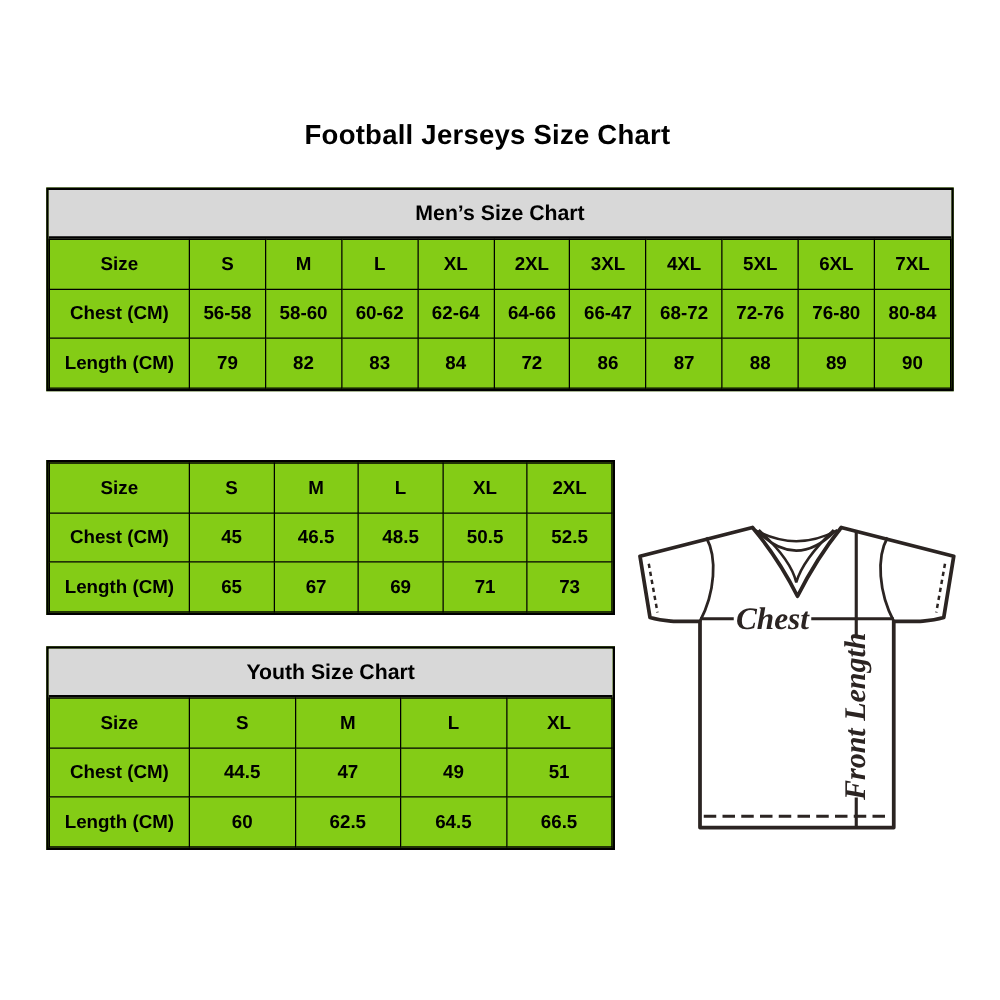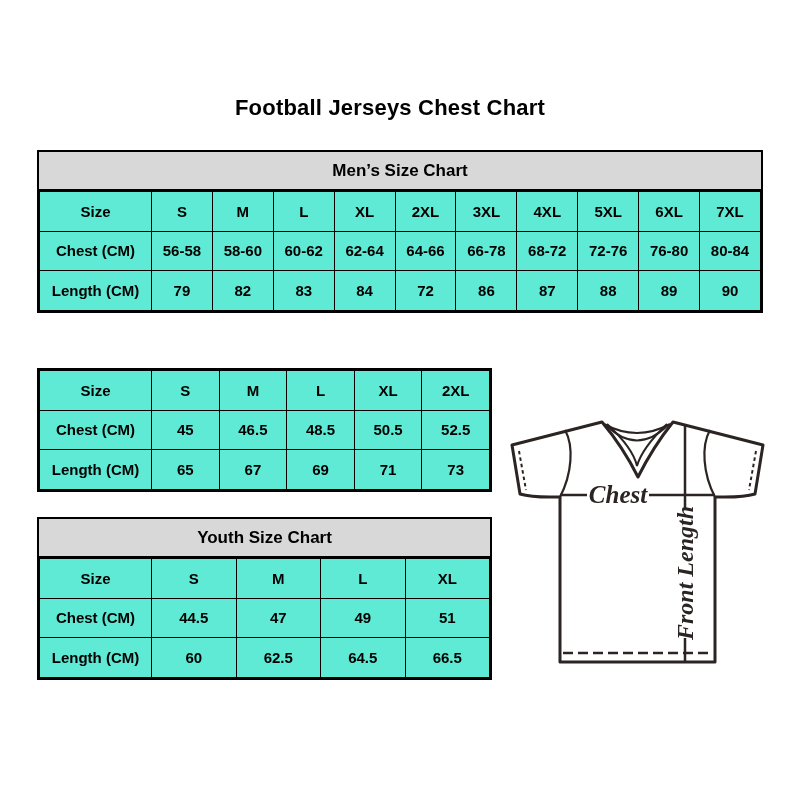--- a/index.html
+++ b/index.html
@@ -23,21 +23,21 @@
     width: 780px;
     margin: 0;
     text-align: center;
     font-size: 22px;
     font-weight: bold;
     letter-spacing: 0.2px;
   }
   .size-table {
     position: absolute;
     border: 2px solid #000000;
-    background: #5eead4;
+    background: #84cc16;
     box-sizing: border-box;
   }
   .size-table.men   { left: 37px; top: 150px; width: 726px; }
   .size-table.women { left: 37px; top: 368px; width: 455px; }
   .size-table.youth { left: 37px; top: 517px; width: 455px; }
   .tbl-title {
     height: 37px;
     line-height: 37px;
     text-align: center;
     font-weight: bold;
@@ -75,21 +75,21 @@
     font-style: italic;
     font-weight: bold;
     fill: #2b2422;
   }
 </style>
 </head>
 <body>
 
 <div class="canvas">
 
-  <h1 class="page-title">Football Jerseys Chest Chart</h1>
+  <h1 class="page-title">Football Jerseys Size Chart</h1>
 
   <div class="size-table men">
     <div class="tbl-title">Men’s Size Chart</div>
     <table class="grid">
         <tbody>
           <tr>
             <td class="rowlabel">Size</td>
             <td>S</td>
             <td>M</td>
             <td>L</td>
@@ -101,21 +101,21 @@
             <td>6XL</td>
             <td>7XL</td>
           </tr>
           <tr>
             <td class="rowlabel">Chest (CM)</td>
             <td>56-58</td>
             <td>58-60</td>
             <td>60-62</td>
             <td>62-64</td>
             <td>64-66</td>
-            <td>66-78</td>
+            <td>66-47</td>
             <td>68-72</td>
             <td>72-76</td>
             <td>76-80</td>
             <td>80-84</td>
           </tr>
           <tr>
             <td class="rowlabel">Length (CM)</td>
             <td>79</td>
             <td>82</td>
             <td>83</td>

